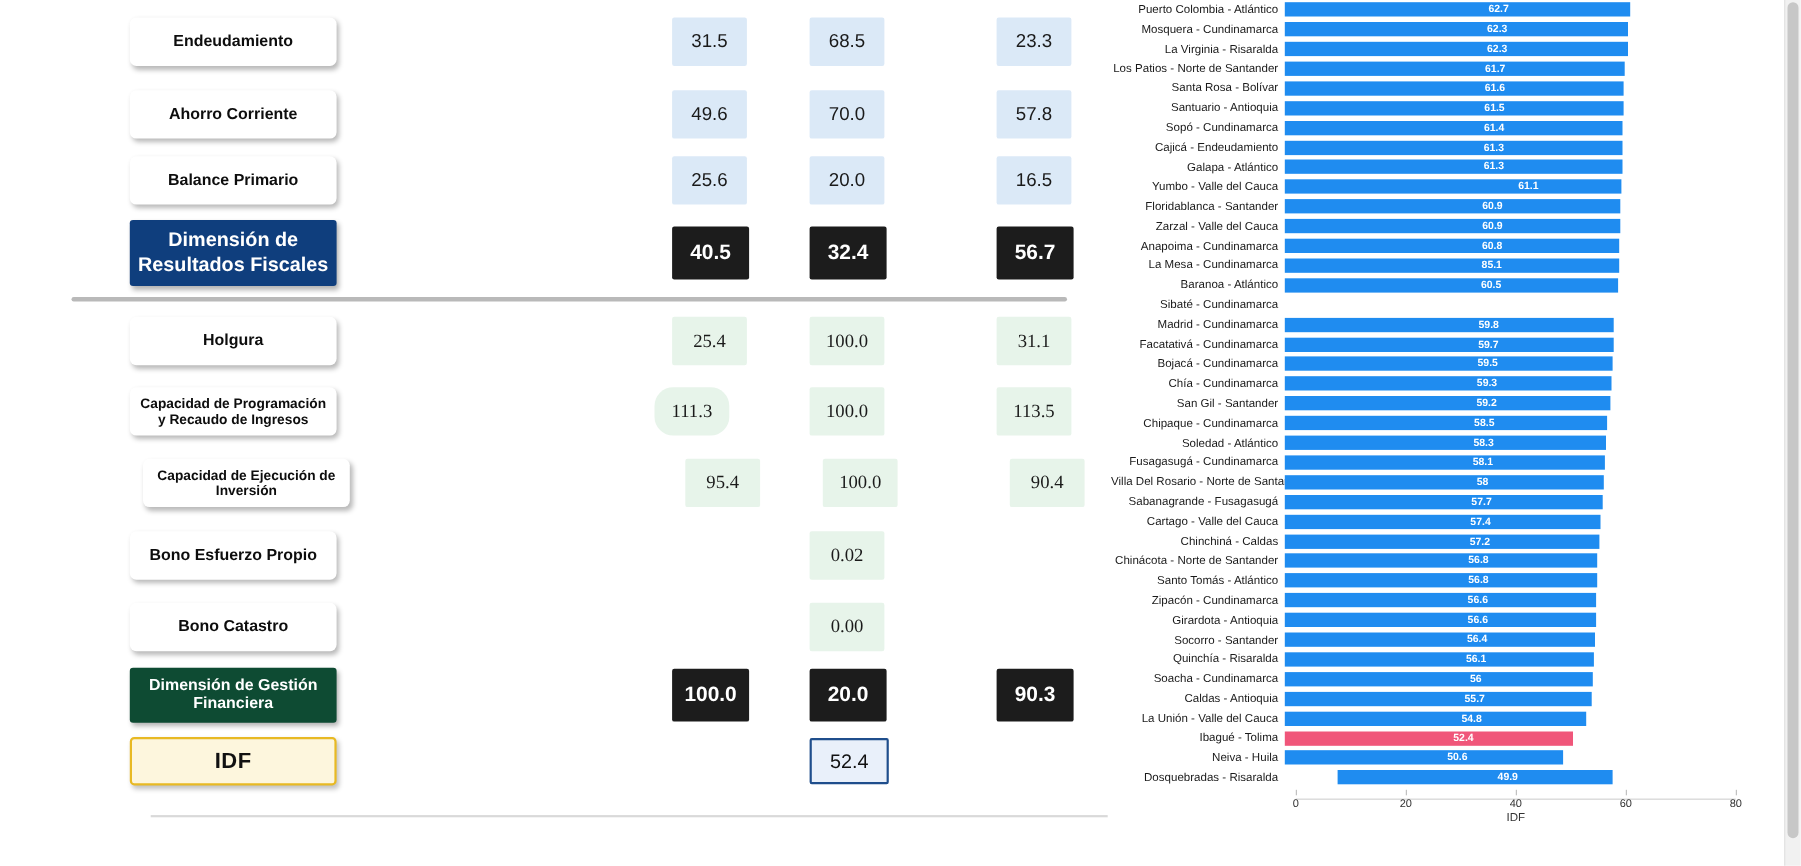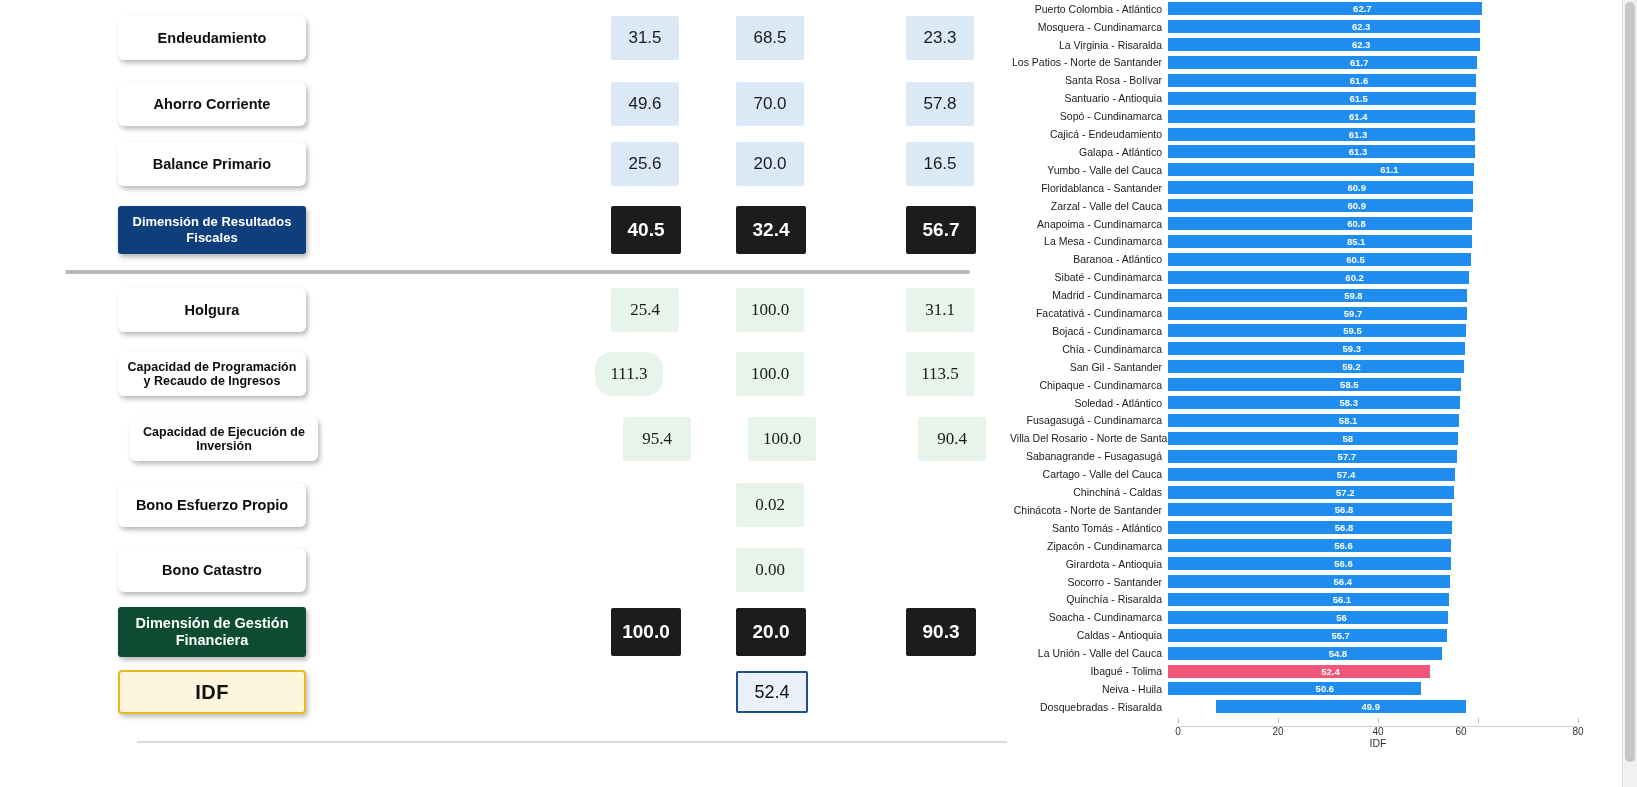--- a/index.html
+++ b/index.html
@@ -33,21 +33,21 @@
     font-weight:bold;
     font-size:14.5px;
     color:#0d0d0d;
     padding:8px 6px;
     box-sizing:border-box;
   }
   .label-card.small{font-size:12.5px;line-height:1.15;}
 
   .label-card.dim-fiscal{
     background:#0f3e7d;color:#ffffff;border-radius:3px;
-    font-size:13px;line-height:1.2;
+    font-size:18px;line-height:1.2;
     box-shadow:2px 3px 5px rgba(0,0,0,0.3);
   }
   .label-card.dim-gestion{
     background:#0e4b33;color:#ffffff;border-radius:3px;
     font-size:14.5px;line-height:1.2;
     box-shadow:2px 3px 5px rgba(0,0,0,0.3);
   }
   .label-card.idf{
     background:#fdf6dd;color:#111;border:2px solid #e8b923;border-radius:4px;
     font-size:20px;letter-spacing:0.5px;
@@ -352,24 +352,20 @@
       </div>
       <div class="bar-row" style="top: 250.6px;">
         <div class="bar-label">Baranoa - Atlántico</div>
         <div class="bar-track">
           <div class="bar-fill" style="width: 302.5px;"></div>
           <div class="bar-value" style="left: 187.55px;">60.5</div>
         </div>
       </div>
       <div class="bar-row" style="top: 268.5px;">
         <div class="bar-label">Sibaté - Cundinamarca</div>
-        <div class="bar-track">
-          <div class="bar-fill" style="width: 301px;"></div>
-          <div class="bar-value" style="left: 186.62px;">60.2</div>
-        </div>
       </div>
       <div class="bar-row" style="top: 286.4px;">
         <div class="bar-label">Madrid - Cundinamarca</div>
         <div class="bar-track">
           <div class="bar-fill" style="width: 299px;"></div>
           <div class="bar-value" style="left: 185.38px;">59.8</div>
         </div>
       </div>
       <div class="bar-row" style="top: 304.3px;">
         <div class="bar-label">Facatativá - Cundinamarca</div>
@@ -535,21 +531,21 @@
     </div>
   <div class="axis-line"></div>
   <div class="axis-ticks" id="axis-ticks">
       <div class="tick-mark" style="left: 0px;"></div>
       <div class="tick" style="left: 0px;">0</div>
       <div class="tick-mark" style="left: 100px;"></div>
       <div class="tick" style="left: 100px;">20</div>
       <div class="tick-mark" style="left: 200px;"></div>
       <div class="tick" style="left: 200px;">40</div>
       <div class="tick-mark" style="left: 300px;"></div>
-      <div class="tick" style="left: 283px;">60</div>
+      <div class="tick" style="left: 300px;">60</div>
       <div class="tick-mark" style="left: 400px;"></div>
       <div class="tick" style="left: 400px;">80</div>
     </div>
   <div class="axis-title">IDF</div>
 </div>
 
 <div id="scrollbar">
   <div id="scrollthumb"></div>
 </div>
 

